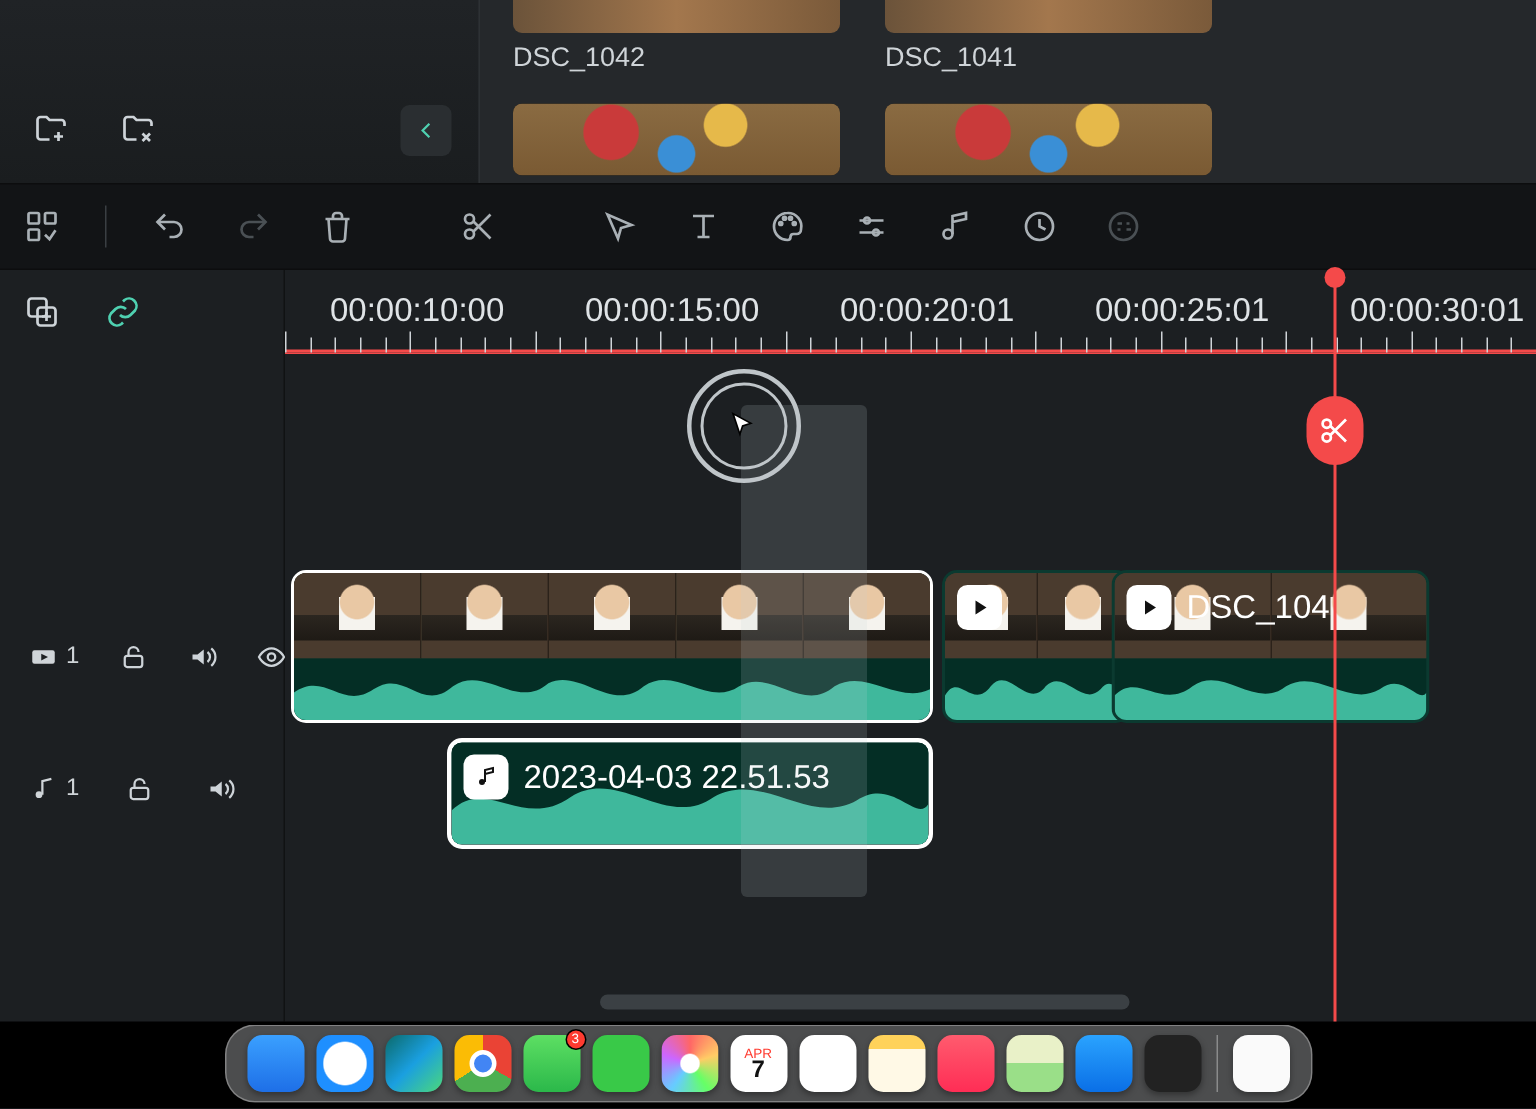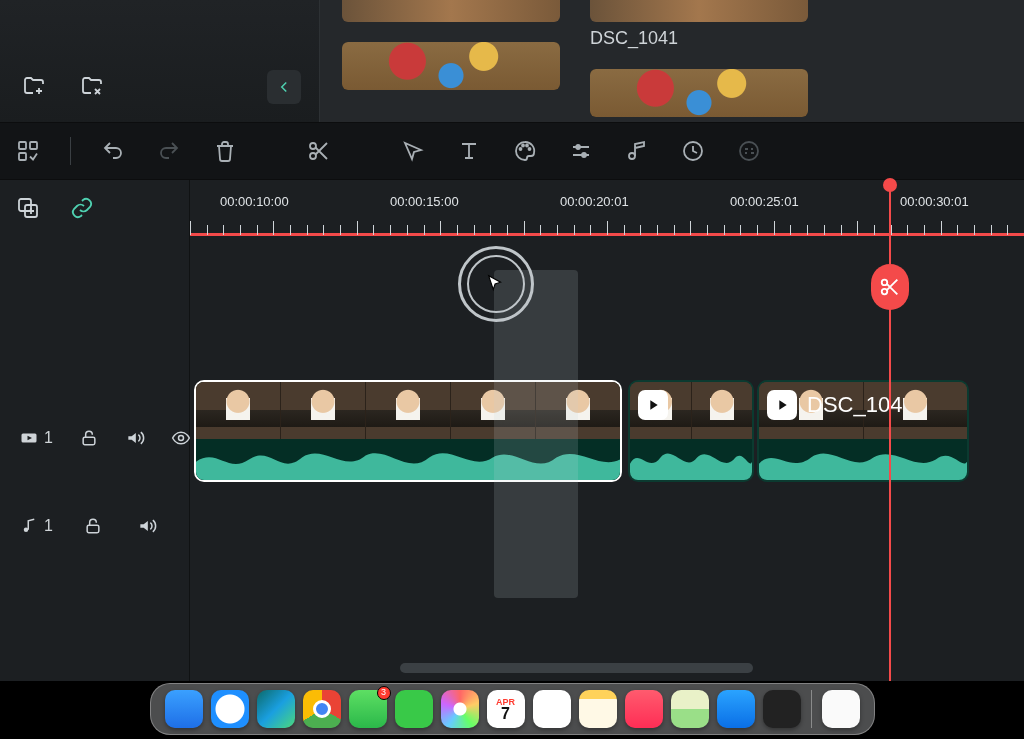--- a/index.html
+++ b/index.html
@@ -114,21 +114,21 @@
     border-bottom:1px solid var(--red);
   }
   .ruler-line{
     position:absolute;left:0;right:0;bottom:0;height:2px;background:var(--red);
   }
   .ruler-tick{
     position:absolute;bottom:0;width:1px;height:10px;background:#cfd4d8;
   }
   .ruler-tick.long{height:14px}
   .ruler-label{
-    position:absolute;top:14px;font-size:13px;color:#dfe3e6;white-space:nowrap;
+    position:absolute;top:14px;font-size:22px;color:#dfe3e6;white-space:nowrap;
   }
   
   .playhead{
     position:absolute;top:0;bottom:0;width:2px;background:var(--red);z-index:30;
   }
   .playhead .knob{
     position:absolute;top:-2px;left:-6px;width:14px;height:14px;border-radius:50% 50% 50% 50%;background:var(--red);
   }
   .playhead .cut{
     position:absolute;top:84px;left:-18px;width:38px;height:46px;border-radius:19px;background:var(--red);
@@ -230,21 +230,21 @@
   .dock .sepd{width:1px;height:38px;background:rgba(255,255,255,.35);margin:0 2px}
   .app.finder{background:linear-gradient(#3aa0ff,#1e6fe7)}
   .app.safari{background:radial-gradient(circle at 50% 50%,#fff 0 14px,#1e8fff 15px)}
   .app.edge{background:linear-gradient(135deg,#0b6a6a,#1a9fe0,#4bd87b)}
   .app.chrome{background:conic-gradient(#ea4335 0 33%,#4caf50 33% 66%,#fbbc05 66% 100%);position:relative}
   .app.chrome::after{content:"";position:absolute;inset:10px;border-radius:50%;background:#4285f4;border:3px solid #fff}
   .app.msg{background:linear-gradient(#5ddf63,#2bb84a)}
   .app.wechat{background:#39c948}
   .app.photos{background:radial-gradient(circle,#fff 0 6px,transparent 7px),conic-gradient(#f66,#fc6,#6f6,#6cf,#c6f,#f66);}
   .app.cal{background:#fff;display:flex;flex-direction:column;align-items:center;justify-content:center;color:#111;font-size:9px}
-  .app.cal .d{color:#ff3b30;font-weight:700}
+  .app.cal .d{color:#ff3b30;font-weight:400}
   .app.cal .n{font-size:16px;font-weight:600;line-height:14px}
   .app.reminders{background:#fff}
   .app.notes{background:linear-gradient(#ffd25a 0 25%,#fff9e6 25%)}
   .app.music{background:linear-gradient(#ff5b6e,#ff2d55)}
   .app.maps{background:linear-gradient(#e9f1c8 0 50%,#9adf88 50%)}
   .app.appstore{background:linear-gradient(#2aa3ff,#0a6fe6)}
   .app.fcp{background:#222}
   .app.misc{background:#fafafa}
 </style>
 </head>
@@ -268,20 +268,21 @@
     </div>
     <div class="media-back">
       <svg viewBox="0 0 24 24" width="18" height="18">
           <path d="M15 6l-6 6 6 6" stroke="currentColor" fill="none" stroke-width="2"></path>
         </svg>
     </div>
   </div>
   <div class="media-grid">
     <div class="media-item">
       <div class="thumb"></div>
+      <div class="thumb-label">DSC_1042</div>
       <div class="thumb-full">
           <div class="lego"></div>
         </div>
     </div>
     <div class="media-item">
       <div class="thumb"></div>
       <div class="thumb-label">DSC_1041</div>
       <div class="thumb-full">
           <div class="lego"></div>
         </div>
@@ -548,21 +549,21 @@
               <polygon points="8,5 19,12 8,19"></polygon>
             </svg>
           </div>
         <div class="wave">
             <svg viewBox="0 0 400 40" preserveAspectRatio="none">
               <path d="M0 40 L0 24 C30 8 60 34 100 18 C140 4 180 34 220 18 C260 6 300 32 340 20 C370 8 390 30 400 22 L400 40 Z"></path>
             </svg>
           </div>
       </div>
 
-      <div class="clip" style="left:567px;width:212px">
+      <div class="clip" style="left:551px;width:212px">
         <div class="thumbs">
             <div class="f">
               <div class="person"></div>
             </div>
             <div class="f">
               <div class="person"></div>
             </div>
           </div>
         <div class="badge">
             <svg viewBox="0 0 24 24">
@@ -572,20 +573,34 @@
         <div class="title">DSC_104</div>
         <div class="wave">
             <svg viewBox="0 0 400 40" preserveAspectRatio="none">
               <path d="M0 40 L0 24 C30 8 60 34 100 18 C140 4 180 34 220 18 C260 6 300 32 340 20 C370 8 390 30 400 22 L400 40 Z"></path>
             </svg>
           </div>
       </div>
     </div>
 
     <div class="track-lane lane-audio">
+      <div class="clip audio selected" style="left:108px;width:324px">
+        <div class="wave">
+            <svg viewBox="0 0 400 60" preserveAspectRatio="none">
+              <path d="M0 60 L0 40 C30 20 60 52 100 32 C140 14 180 52 220 32 C260 16 300 50 340 34 C370 20 390 48 400 36 L400 60 Z"></path>
+            </svg>
+          </div>
+        <div class="badge">
+            <svg viewBox="0 0 24 24">
+              <circle cx="8" cy="17" r="3"></circle>
+              <path d="M11 17V5l8-2v4l-8 2" stroke="#111" fill="none" stroke-width="2"></path>
+            </svg>
+          </div>
+        <div class="title">2023-04-03 22.51.53</div>
+      </div>
     </div>
 
     <div class="playhead" style="left:699px">
       <div class="knob"></div>
       <div class="cut">
         <svg viewBox="0 0 24 24">
             <circle cx="6" cy="7" r="3"></circle>
             <circle cx="6" cy="17" r="3"></circle>
             <path d="M8.5 8.5L20 20M8.5 15.5L20 4"></path>
           </svg>

